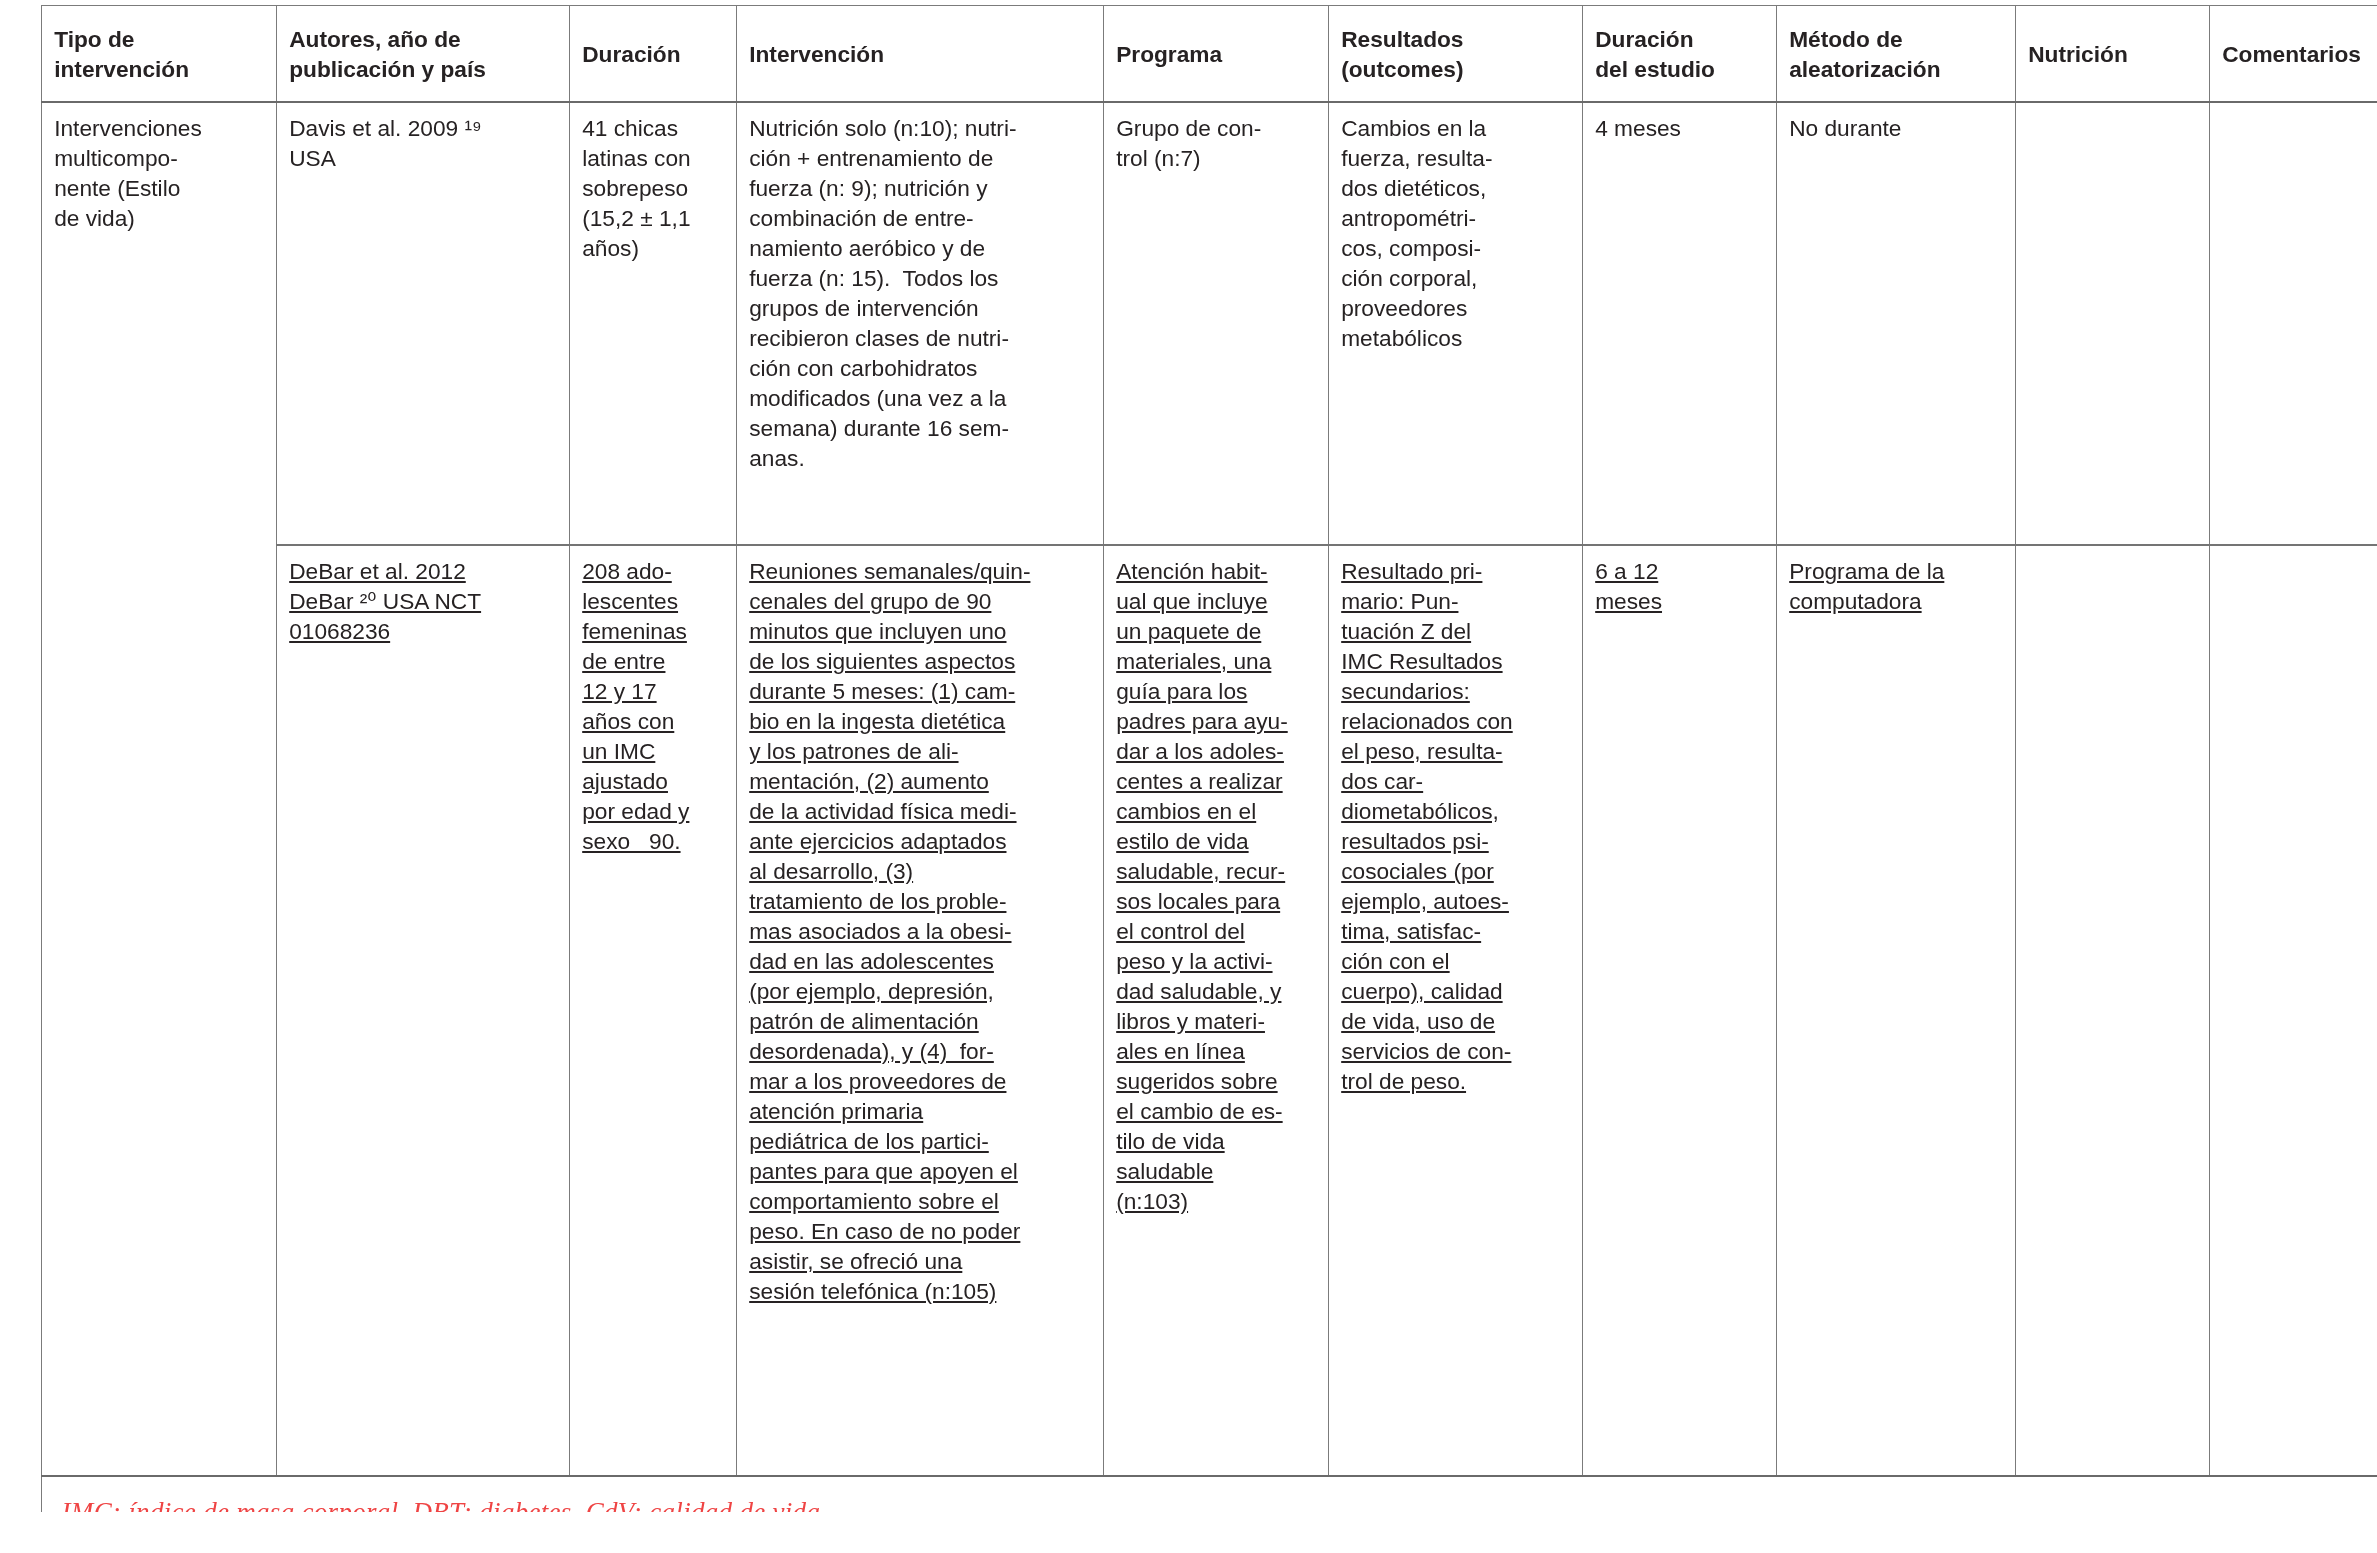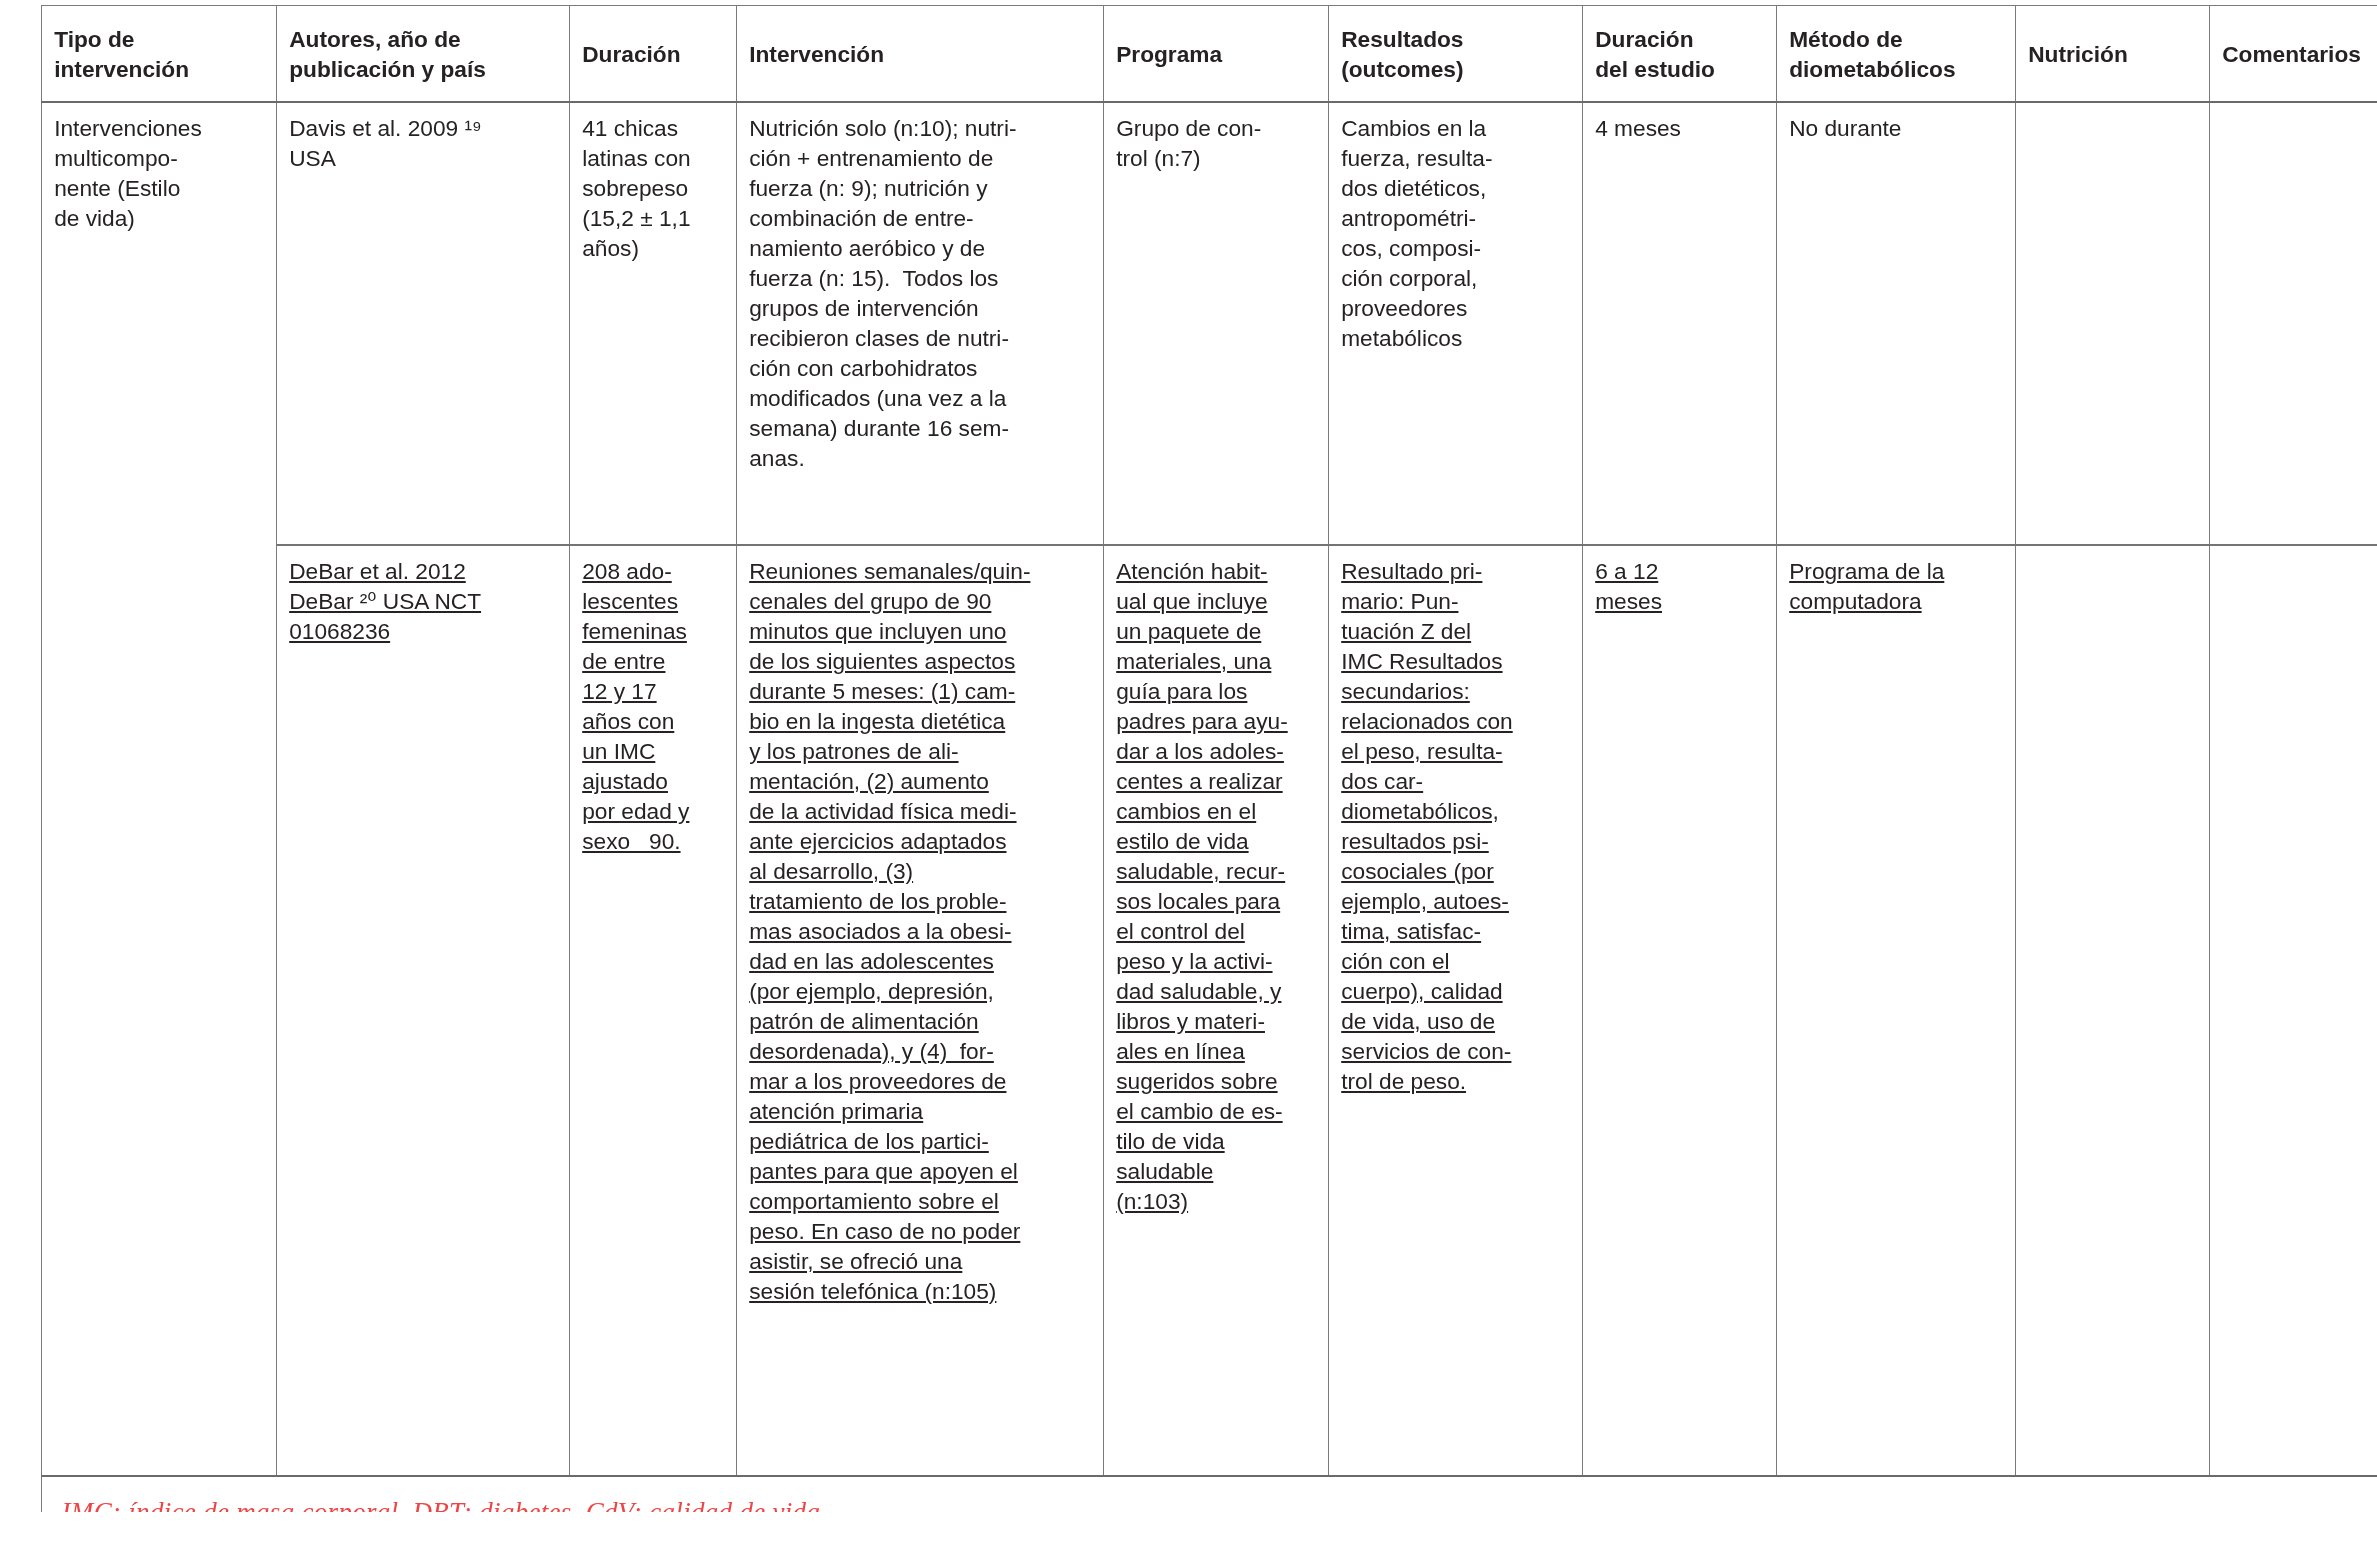--- a/index.html
+++ b/index.html
@@ -83,21 +83,21 @@
         <th>Autores, año de
 publicación y país</th>
         <th>Duración</th>
         <th>Intervención</th>
         <th>Programa</th>
         <th>Resultados
 (outcomes)</th>
         <th>Duración
 del estudio</th>
         <th>Método de
-diometabólicos</th>
+aleatorización</th>
         <th>Nutrición</th>
         <th>Comentarios</th>
       </tr>
     </thead>
     <tbody>
       <tr class="row1">
         <td class="group-cell" rowspan="2">Intervenciones
 multicompo-
 nente (Estilo
 de vida)</td>

